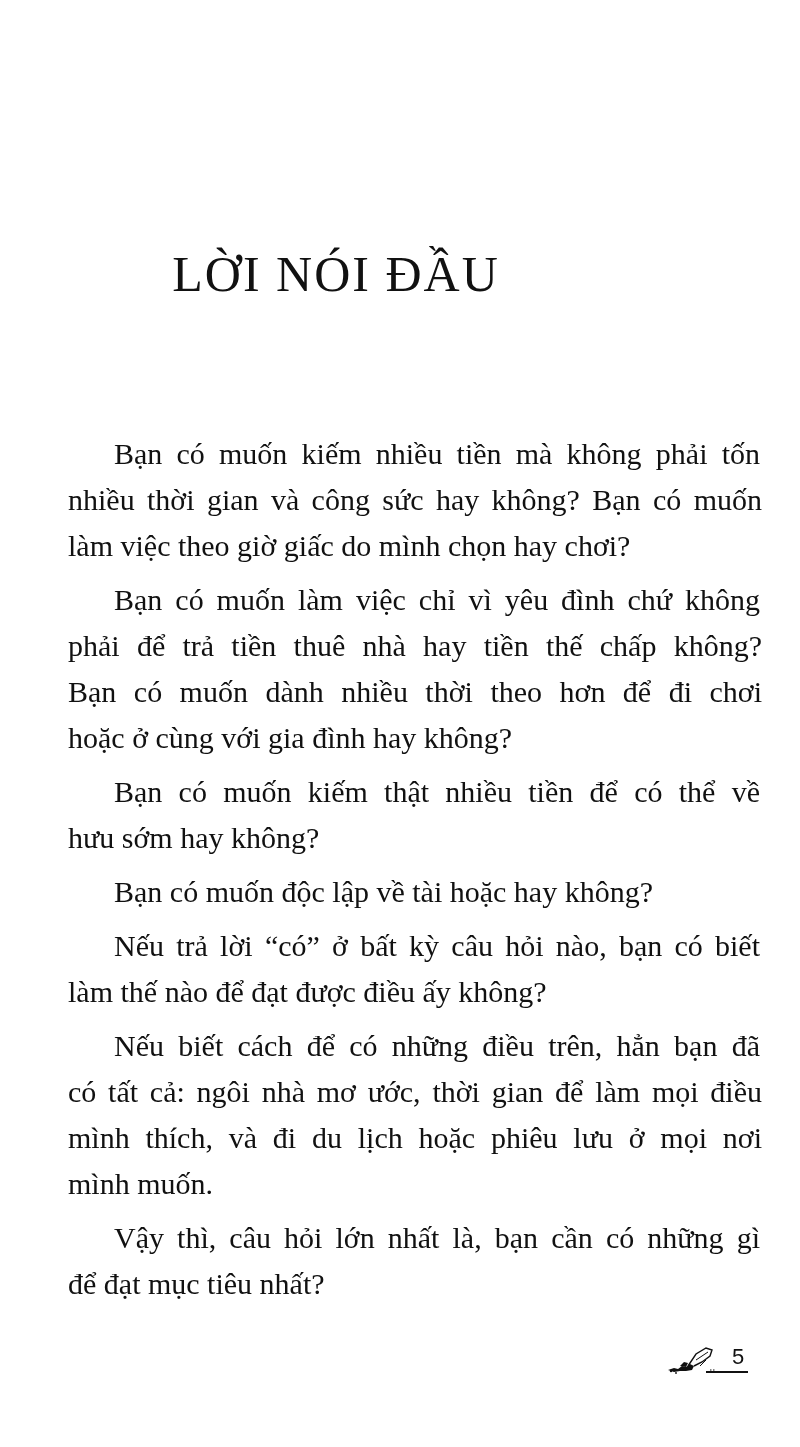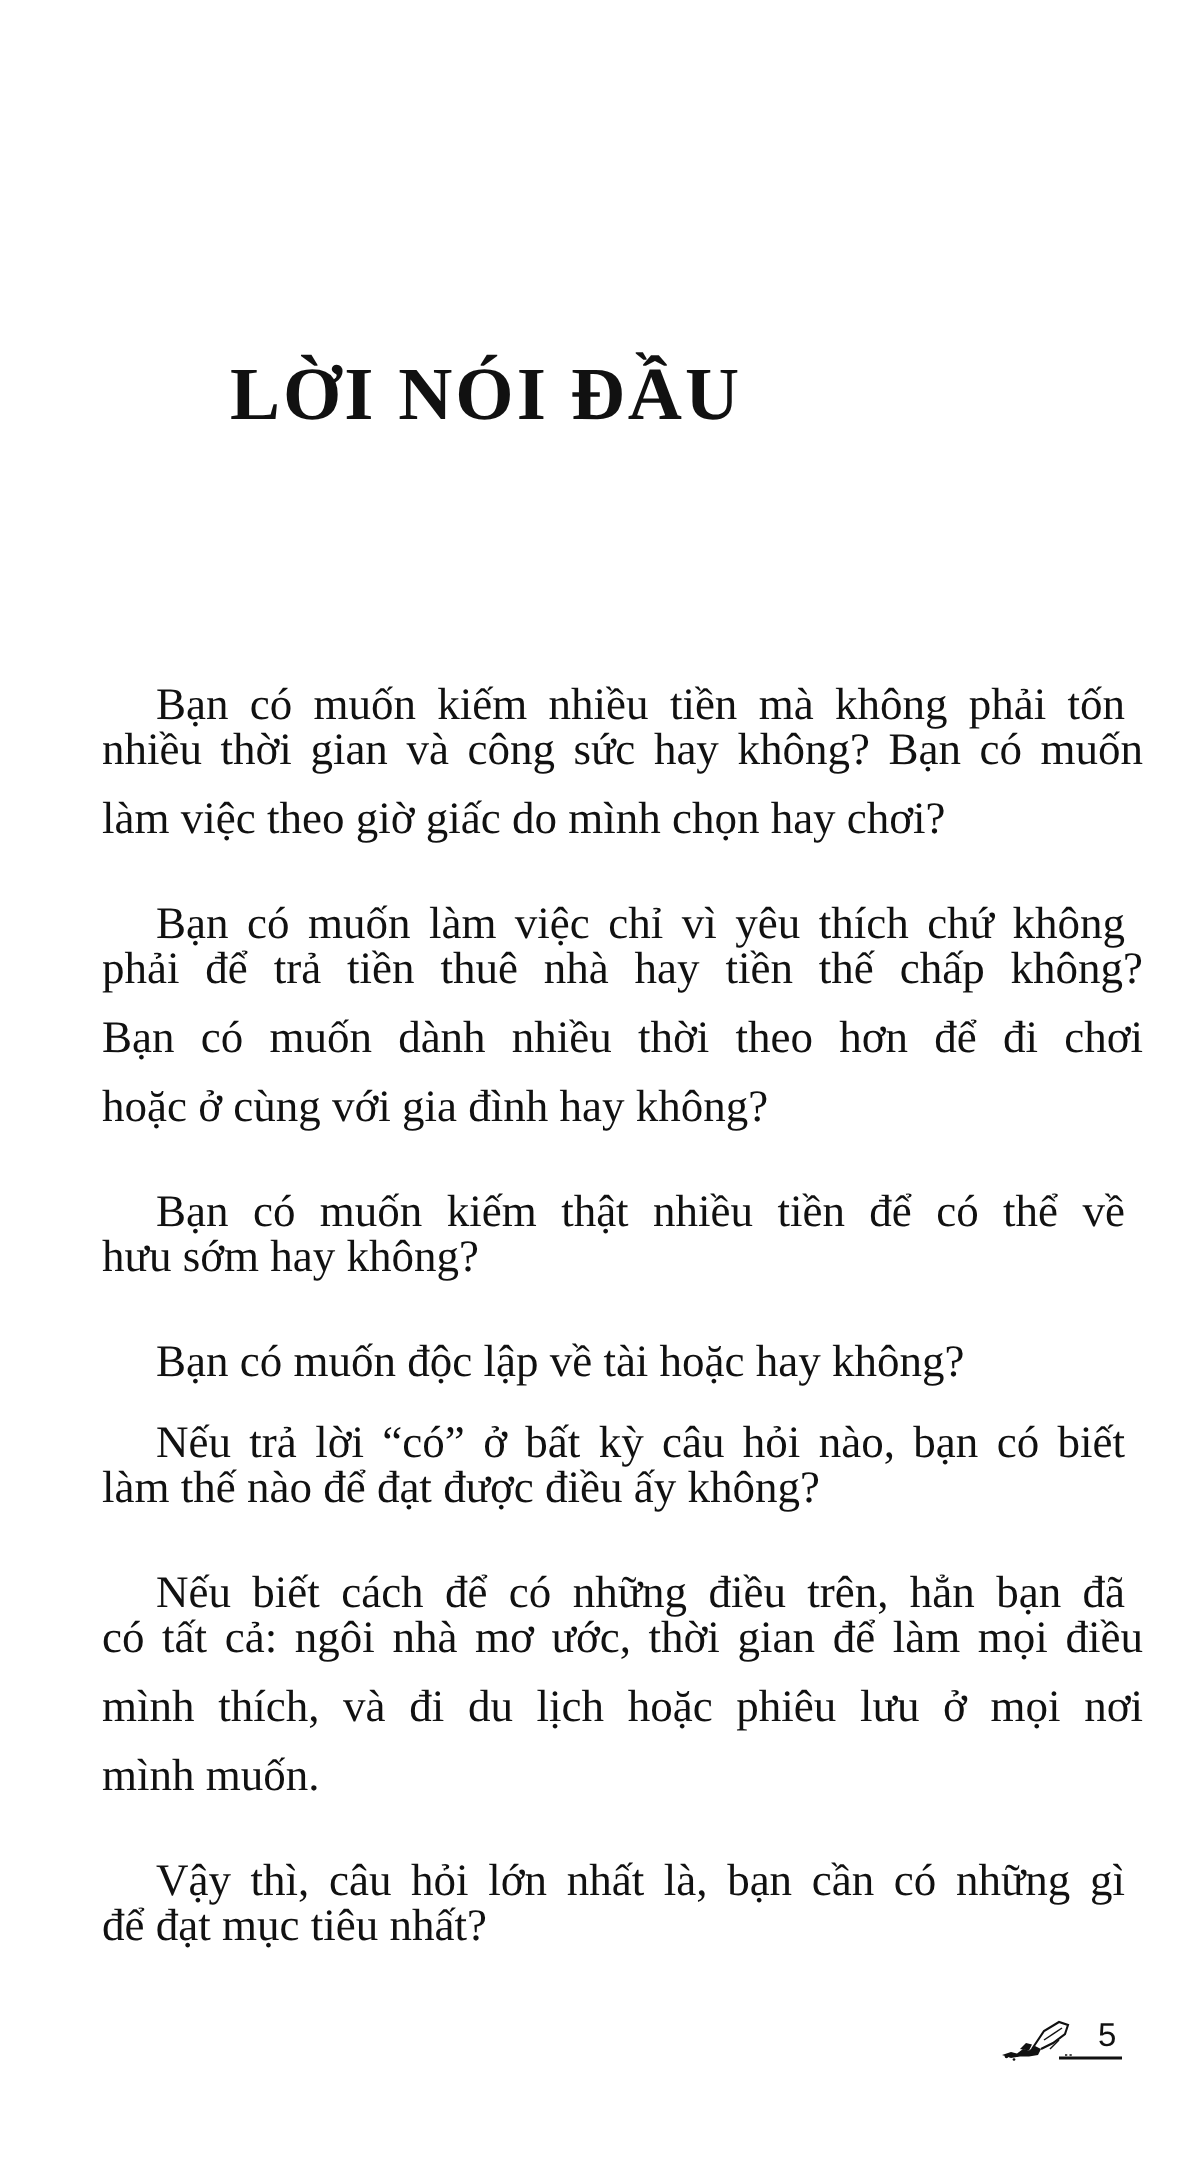--- a/index.html
+++ b/index.html
@@ -22,46 +22,45 @@
       height: 1447px;
     }
     .title {
       position: absolute;
       left: 0;
       top: 232px;
       width: 648px;
       text-align: center;
       font-size: 50px;
       letter-spacing: 2px;
-      font-weight: bold;
+      font-weight: normal;
       line-height: 60px;
-      margin: 0;
+      margin: 12px;
     }
     .body-text {
       position: absolute;
       left: 68px;
       top: 0;
       width: 694px;
     }
     .line {
       position: absolute;
       left: 0;
       width: 694px;
       font-size: 30px;
       line-height: 40px;
       white-space: nowrap;
     }
     .line.justify {
       text-align: justify;
       text-align-last: justify;
     }
     .line.indent {
-      left: 36px;
+      left: 46px;
       width: 646px;
-      margin-top: 16px;
     }
     .footer {
       position: absolute;
       left: 666px;
       top: 1340px;
       width: 100px;
       height: 40px;
     }
     .ornament {
       position: absolute;
@@ -93,21 +92,21 @@
 
 <div class="page">
 
   <h1 class="title">LỜI NÓI ĐẦU</h1>
 
   <div class="body-text">
     <div class="line indent justify" style="top:434px">Bạn có muốn kiếm nhiều tiền mà không phải tốn</div>
     <div class="line justify" style="top:480px">nhiều thời gian và công sức hay không? Bạn có muốn</div>
     <div class="line" style="top:526px">làm việc theo giờ giấc do mình chọn hay chơi?</div>
 
-    <div class="line indent justify" style="top:580px">Bạn có muốn làm việc chỉ vì yêu thích chứ không</div>
+    <div class="line indent justify" style="top:580px">Bạn có muốn làm việc chỉ vì yêu đình chứ không</div>
     <div class="line justify" style="top:626px">phải để trả tiền thuê nhà hay tiền thế chấp không?</div>
     <div class="line justify" style="top:672px">Bạn có muốn dành nhiều thời theo hơn để đi chơi</div>
     <div class="line" style="top:718px">hoặc ở cùng với gia đình hay không?</div>
 
     <div class="line indent justify" style="top:772px">Bạn có muốn kiếm thật nhiều tiền để có thể về</div>
     <div class="line" style="top:818px">hưu sớm hay không?</div>
 
     <div class="line indent" style="top:872px">Bạn có muốn độc lập về tài hoặc hay không?</div>
 
     <div class="line indent justify" style="top:926px">Nếu trả lời “có” ở bất kỳ câu hỏi nào, bạn có biết</div>

